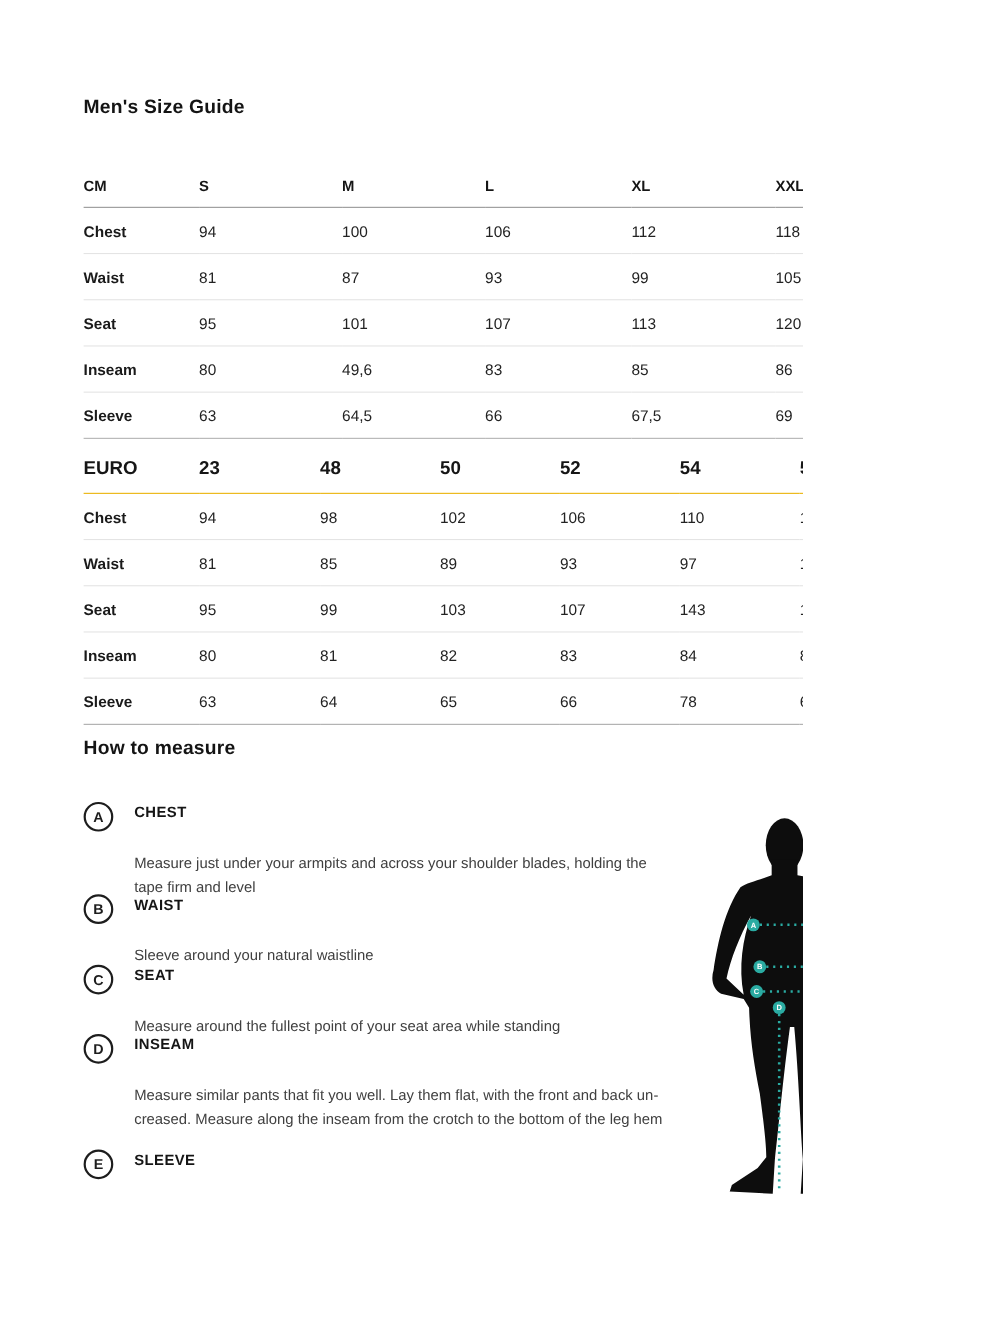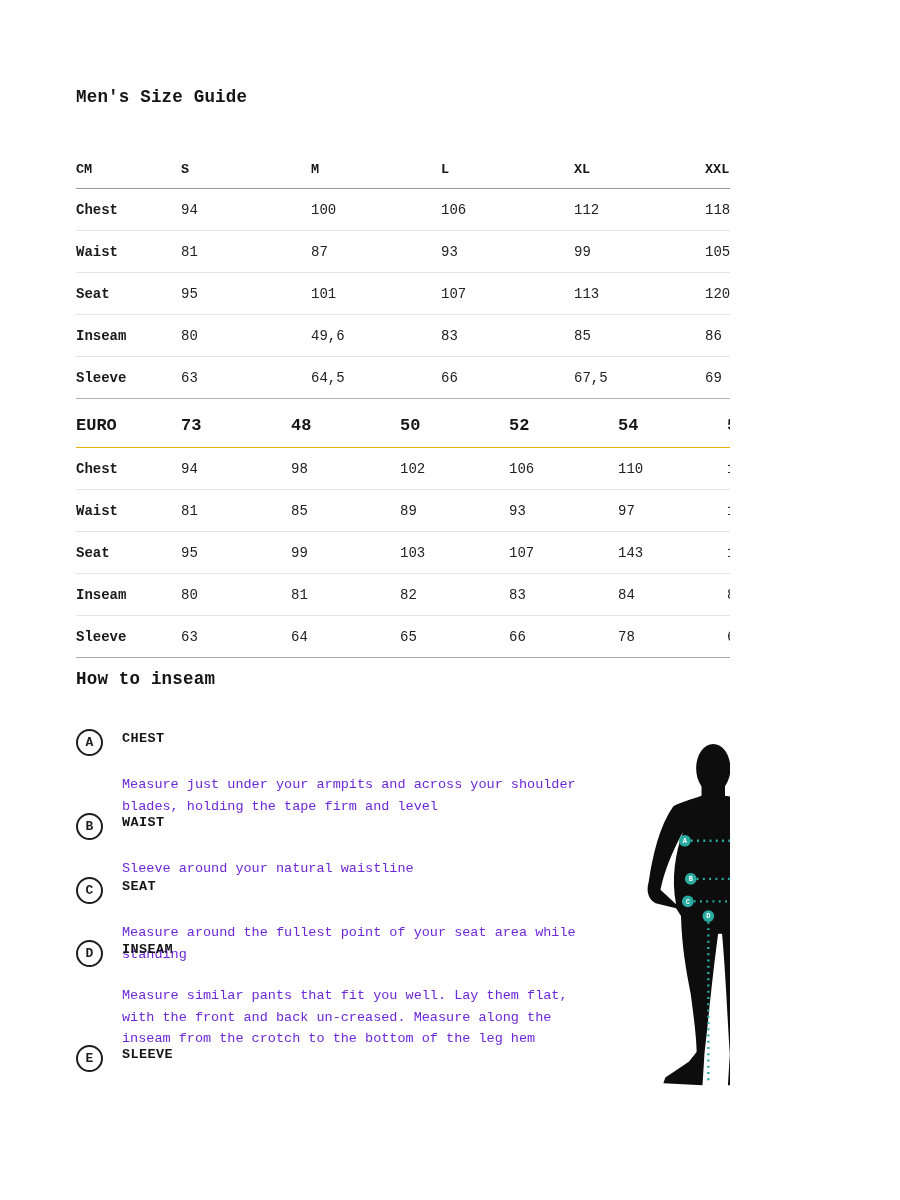--- a/index.html
+++ b/index.html
@@ -1,19 +1,19 @@
 <!DOCTYPE html>
 <html><head>
 <meta charset="utf-8">
 <style>
   html,body { margin:0; padding:0; background:#ffffff; }
   .page {
     position:relative; width:730px; height:1200px; overflow:hidden;
     background:#ffffff; color:#1c1c1c;
-    font-family:Liberation Mono, monospace;
+    font-family:Liberation Sans, sans-serif;
   }
   .page-title {
     position:absolute; left:76px; top:87px;
     font-size:17.5px; font-weight:bold; letter-spacing:.2px; color:#141414;
   }
   .tables-wrap { position:absolute; left:76px; top:157px; width:744px; }
   table { border-collapse:collapse; table-layout:fixed; width:744px; }
   th, td { text-align:left; font-size:14px; vertical-align:middle; padding:0; }
   .t1 th { font-weight:bold; font-size:13.5px; padding:5px 0 11px; border-bottom:1px solid #979797; color:#161616; }
   .t2 th { font-weight:bold; font-size:17px; padding:17px 0 12px; border-bottom:1px solid #eab308; color:#161616; }
@@ -25,21 +25,21 @@
     position:absolute; left:76px; top:669px;
     font-size:17.5px; font-weight:bold; letter-spacing:.2px; color:#141414;
   }
   .measure-item { position:absolute; left:76px; display:flex; align-items:flex-start; }
   .letter-badge {
     flex:0 0 auto; width:23px; height:23px; border:2px solid #1d1d1d; border-radius:50%;
     text-align:center; line-height:23px; font-size:13px; font-weight:bold; color:#1d1d1d;
   }
   .mi-text { margin-left:19px; padding-top:2px; width:484px; }
   .mi-title { font-size:13.5px; font-weight:bold; letter-spacing:.4px; color:#151515; margin:0 0 8px 0; }
-  .mi-desc { font-size:13.5px; line-height:21.5px; color:#6d28d9;margin-top:28px; }
+  .mi-desc { font-size:13.5px; line-height:21.5px; color:#404040;margin-top:28px; }
   .figure-wrap { position:absolute; left:644px; top:742px; width:160px; height:352px; }
 </style>
 </head>
 <body>
 
 <div class="page">
 
   <div class="page-title">Men's Size Guide</div>
 
   <div class="tables-wrap">
@@ -113,21 +113,21 @@
           <col style="width:110px">
           <col style="width:109px">
         <col style="width:109px">
           <col style="width:109px">
           <col style="width:109px">
           <col style="width:93px">
       </colgroup>
       <thead>
         <tr>
           <th>EURO</th>
-          <th>73</th>
+          <th>23</th>
           <th>48</th>
           <th>50</th>
           <th>52</th>
           <th>54</th>
           <th>56</th>
         </tr>
       </thead>
       <tbody>
         <tr>
           <td class="row-label">Chest</td>
@@ -171,21 +171,21 @@
           <td>64</td>
           <td>65</td>
           <td>66</td>
           <td>78</td>
           <td>68</td>
         </tr>
       </tbody>
     </table>
   </div>
 
-  <div class="section-title">How to inseam</div>
+  <div class="section-title">How to measure</div>
 
   <div class="measure-item" style="top:729px">
     <div class="letter-badge">A</div>
     <div class="mi-text">
       <div class="mi-title">CHEST</div>
       <div class="mi-desc">Measure just under your armpits and across your shoulder blades, holding the tape firm and level</div>
     </div>
   </div>
 
   <div class="measure-item" style="top:813px">

